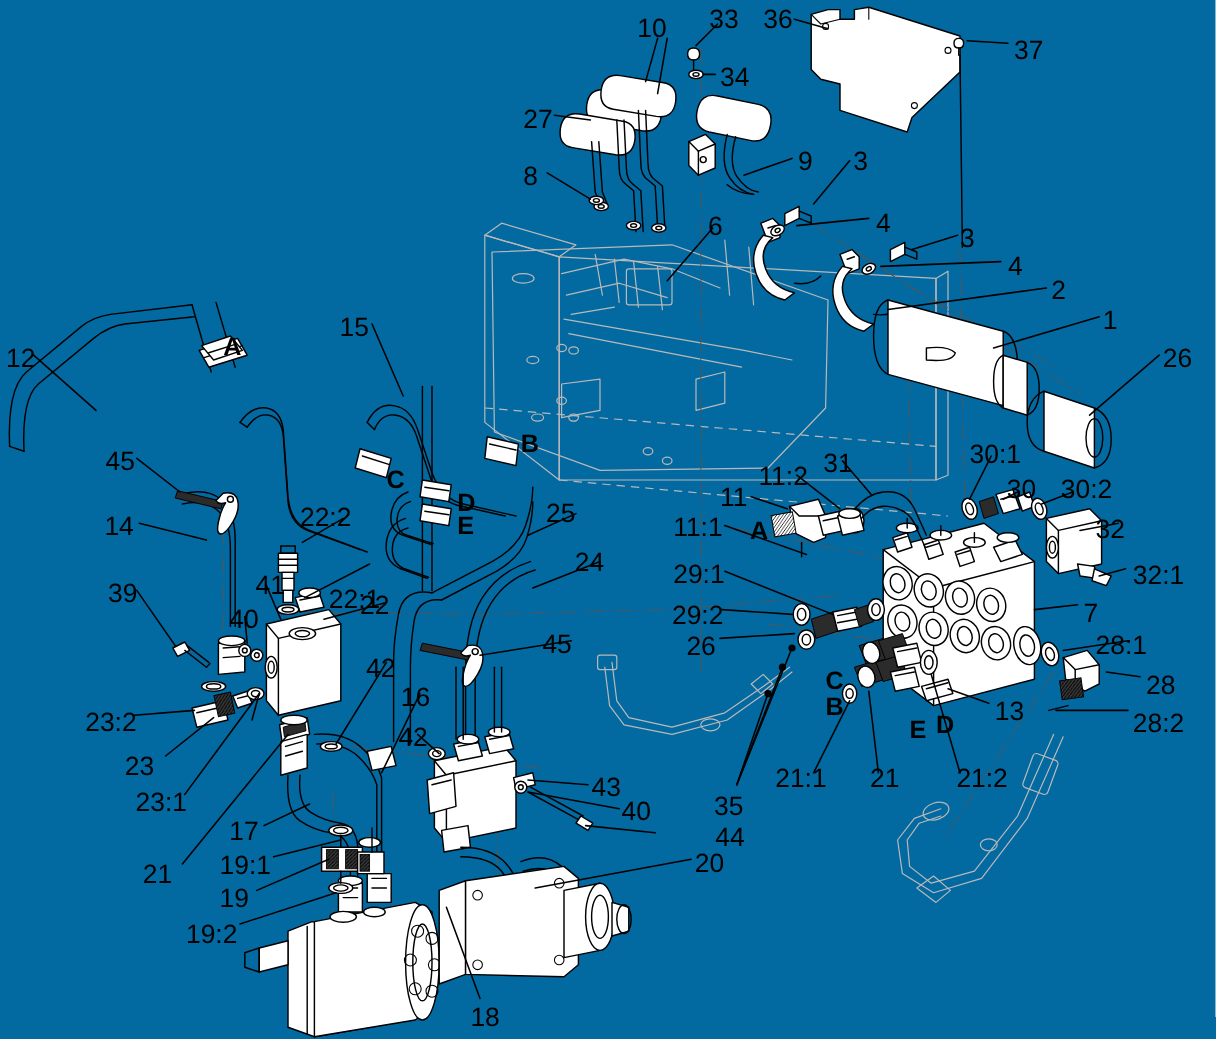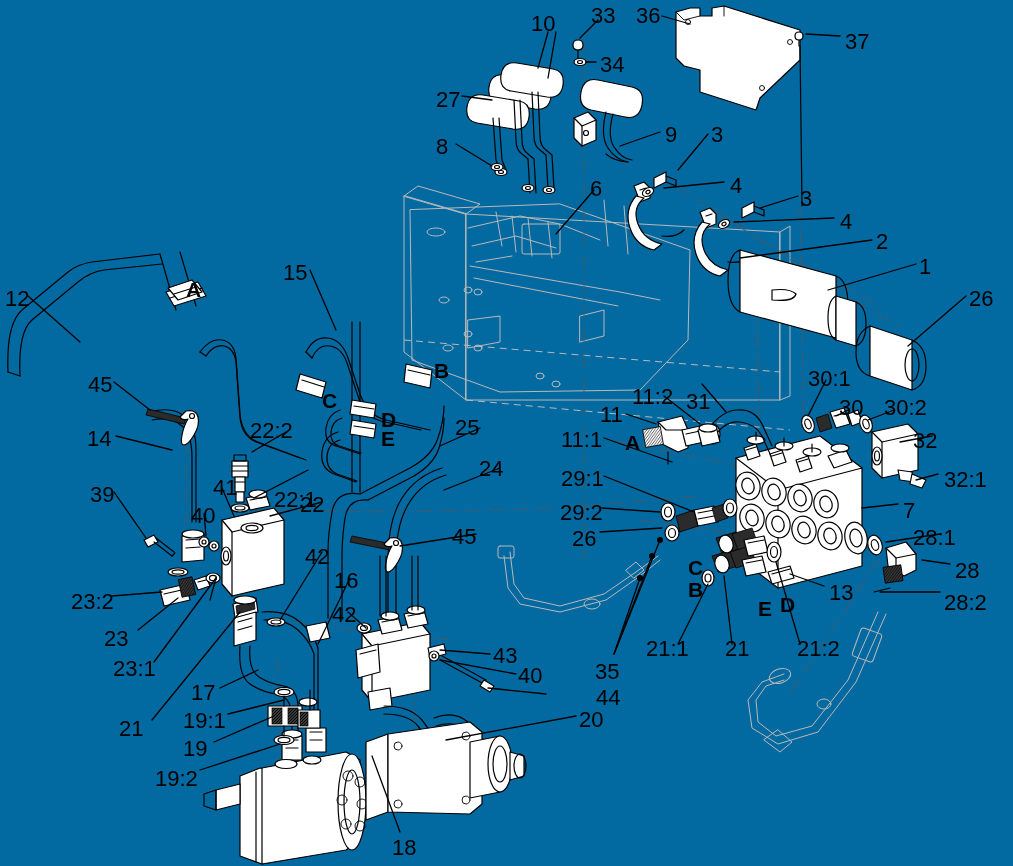--- a/index.html
+++ b/index.html
@@ -676,21 +676,21 @@
       <div class="callout" style="left: 590px; top: 178px;">6</div>
       <div class="callout" style="left: 800px; top: 188px;">3</div>
       <div class="callout" style="left: 840px; top: 211px;">4</div>
       <div class="callout" style="left: 876px; top: 231px;">2</div>
       <div class="callout" style="left: 919px; top: 256px;">1</div>
       <div class="callout" style="left: 283px; top: 262px;">15</div>
       <div class="callout" style="left: 969px; top: 288px;">26</div>
       <div class="callout" style="left: 5px; top: 288px;">12</div>
       <div class="callout" style="left: 808px; top: 368px;">30:1</div>
       <div class="callout" style="left: 88px; top: 374px;">45</div>
-      <div class="callout" style="left: 686px; top: 375px; margin-top: 16px;">31</div>
+      <div class="callout" style="left: 686px; top: 375px;">31</div>
       <div class="callout" style="left: 632px; top: 386px;">11:2</div>
       <div class="callout" style="left: 839px; top: 397px;">30</div>
       <div class="callout" style="left: 884px; top: 397px;">30:2</div>
       <div class="callout" style="left: 600px; top: 404px;">11</div>
       <div class="callout" style="left: 250px; top: 420px;">22:2</div>
       <div class="callout" style="left: 87px; top: 428px;">14</div>
       <div class="callout" style="left: 561px; top: 429px;">11:1</div>
       <div class="callout" style="left: 913px; top: 430px;">32</div>
       <div class="callout" style="left: 455px; top: 417px; text-align: right;">25</div>
       <div class="callout" style="left: 479px; top: 458px;">24</div>

